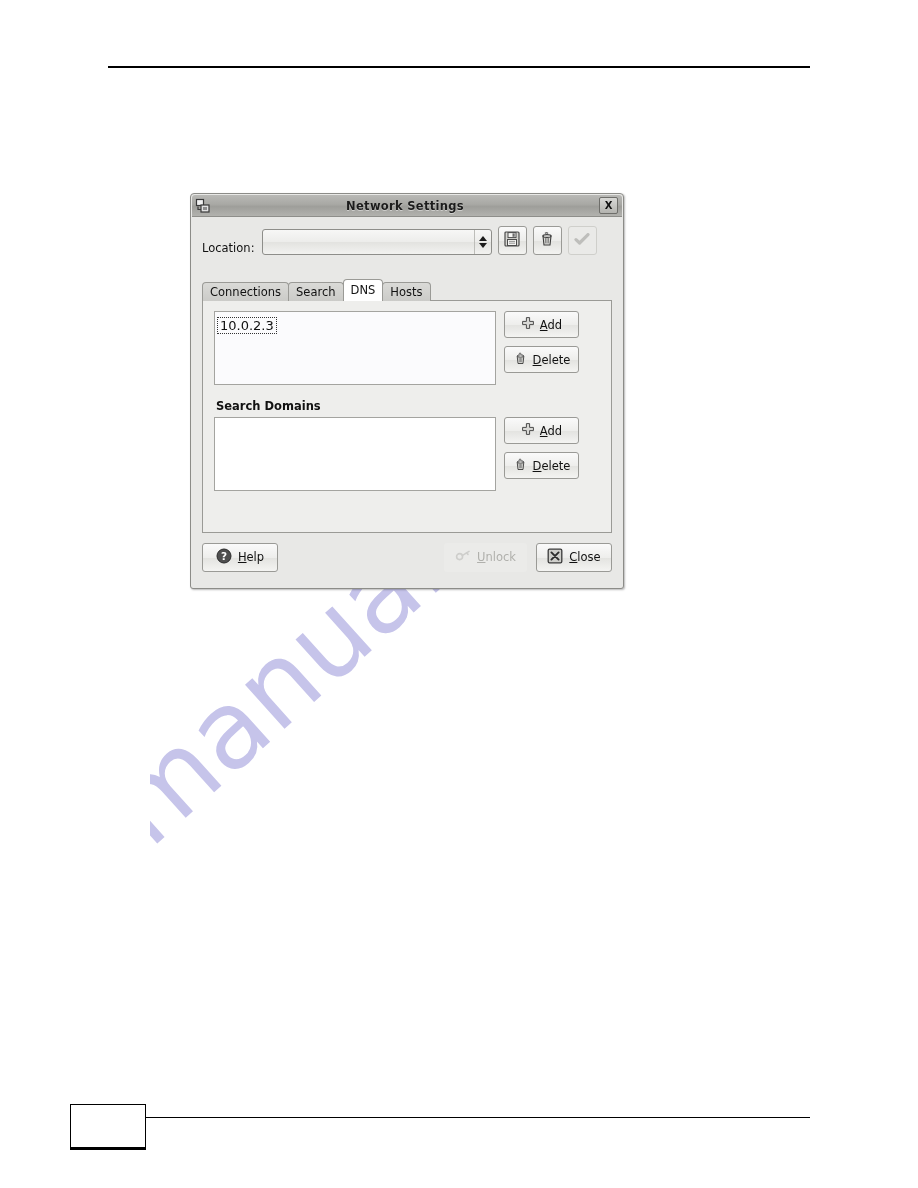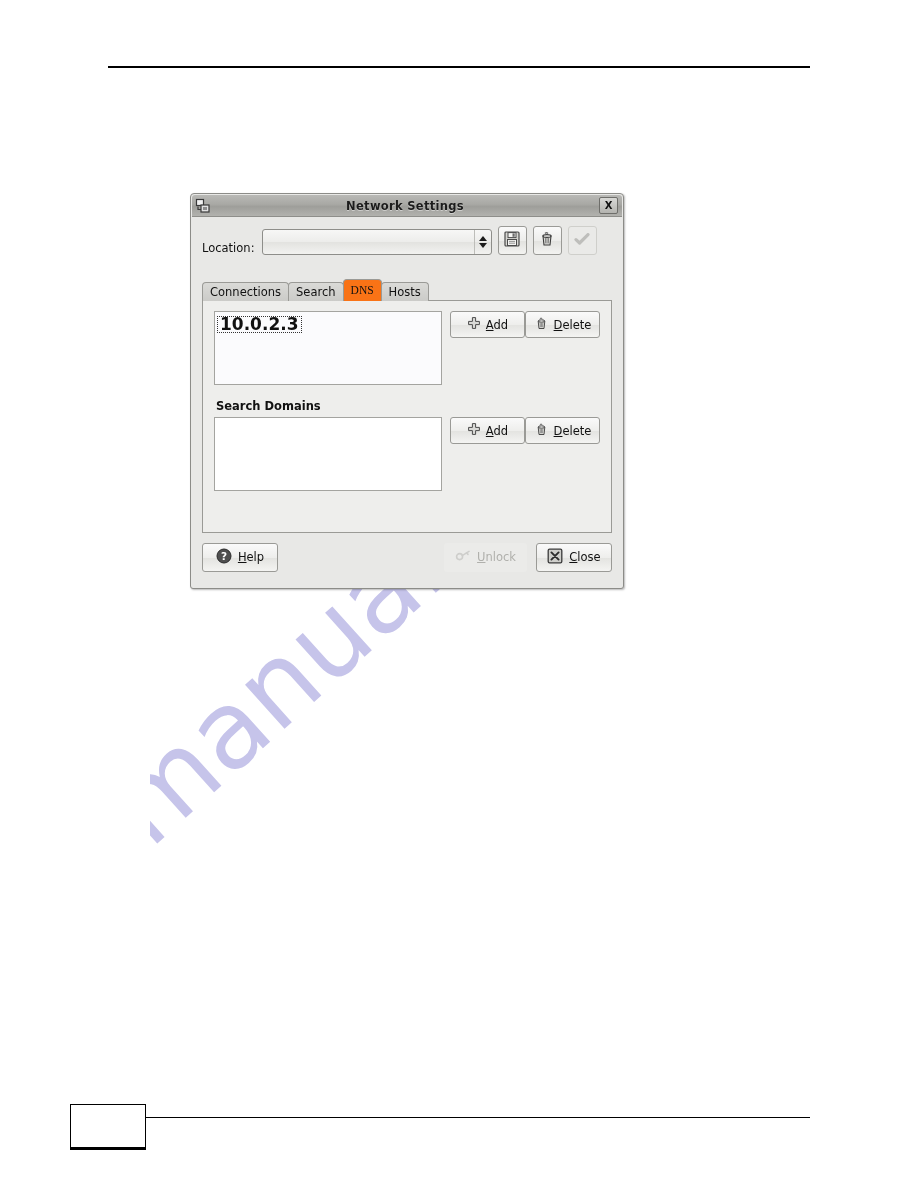--- a/index.html
+++ b/index.html
@@ -211,25 +211,24 @@
     border-bottom: none;
     border-radius: 4px 4px 0 0;
     margin-right: -1px;
     box-sizing: border-box;
     cursor: pointer;
     white-space: nowrap;
   }
   .tab.active {
     height: 22px;
     line-height: 21px;
-    background: #f97316;
+    background: #ffffff;
     border-color: #9a9a96;
     position: relative;
     z-index: 4;
-    font-family: Liberation Serif, serif;
   }
   .tab-panel {
     border: 1px solid #9a9a96;
     background: #eeeeec;
     margin-top: -1px;
     padding: 10px 11px 11px 11px;
     position: relative;
     z-index: 2;
     box-sizing: border-box;
     height: 233px;
@@ -251,35 +250,34 @@
     height: 74px;
     background: #fbfbfd;
     border: 1px solid #a4a4a0;
     box-sizing: border-box;
     padding: 3px 2px;
     overflow: hidden;
     cursor: text;
   }
   .listbox.plain { background: #ffffff; }
   .list-item {
-    font-size: 17px;
+    font-size: 13px;
     color: #111;
     font-family: "DejaVu Sans", sans-serif;
     display: inline-block;
     padding: 0 2px;
     line-height: 15px;
-    font-weight: bold;
   }
   .list-item.focused {
     border: 1px dotted #333;
   }
   .btn-col {
     margin-left: 8px;
     display: flex;
-    flex-direction: row;
+    flex-direction: column;
   }
   .gbtn {
     width: 75px;
     height: 27px;
     background: linear-gradient(to bottom, #fafafa 0%, #eeeeec 50%, #e3e3e0 52%, #f4f4f2 100%);
     border: 1px solid #9a9a96;
     border-radius: 3px;
     box-sizing: border-box;
     display: flex;
     align-items: center;

